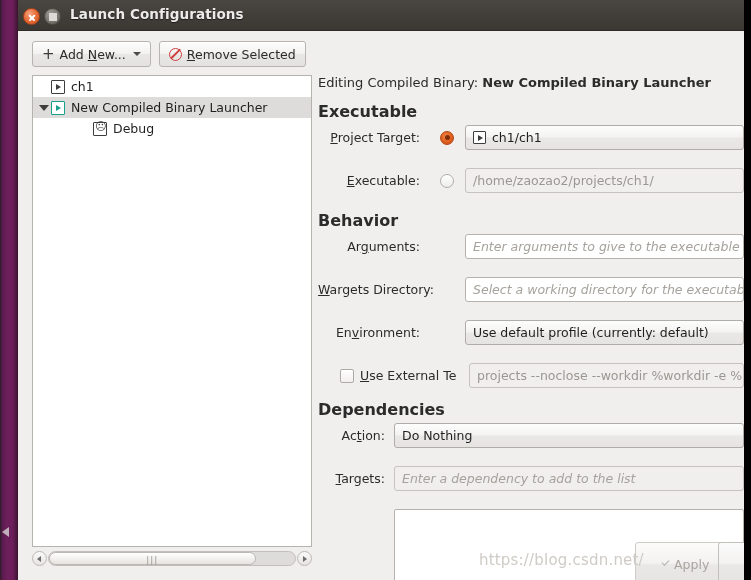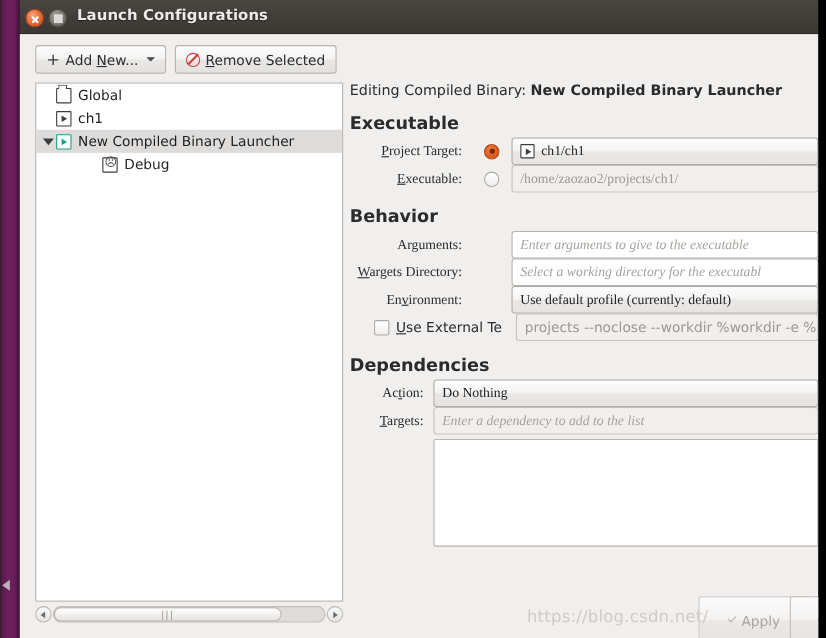--- a/index.html
+++ b/index.html
@@ -172,21 +172,21 @@
     font-size: 9px; color: #9a9690; letter-spacing: 1px; line-height: 6px;
   }
 
   
   .form { position: absolute; left: 300px; top: 44px; right: 0; }
   .editing-line { font-size: 13px; color: #2b2b2b; white-space: nowrap; }
   .editing-line b { font-weight: bold; }
   .section-h {
     font-size: 16px; font-weight: bold; color: #2b2b2b; margin-top: 12px; margin-bottom: 4px;
   }
-  .row { display: flex; align-items: center; height: 25px; margin-bottom: 0; font-family: Liberation Serif, serif; }
+  .row { display: flex; align-items: center; height: 25px; margin-bottom: 18px; }
   .lbl {
     width: 111px; text-align: right; padding-right: 9px;
     font-size: 12.5px; color: #2b2b2b; white-space: nowrap; flex: none;
   }
 
   .radio {
     width: 14px; height: 14px; border-radius: 50%; flex: none;
     background: linear-gradient(180deg,#ffffff,#ececea);
     border: 1px solid #b0aca8; position: relative; cursor: pointer;
   }
@@ -286,25 +286,20 @@
           <span><span>Add </span><span class="u">N</span><span>ew...</span></span>
           <span class="caret-dn"></span>
         </div>
         <div class="tbtn">
           <span class="ban-icon"></span>
           <span><span></span><span class="u">R</span><span>emove Selected</span></span>
         </div>
       </div>
 
       <div class="tree-panel">
-        <div class="tree-row indent-1">
-          <span class="twisty"></span>
-          <span class="ticon ic-folder"></span>
-          <span>Global</span>
-        </div>
         <div class="tree-row indent-2">
           <span class="twisty"></span>
           <span class="ticon ic-run"></span>
           <span>ch1</span>
         </div>
         <div class="tree-row selected">
           <span class="twisty">
               <i></i>
             </span>
           <span class="ticon ic-run teal"></span>

